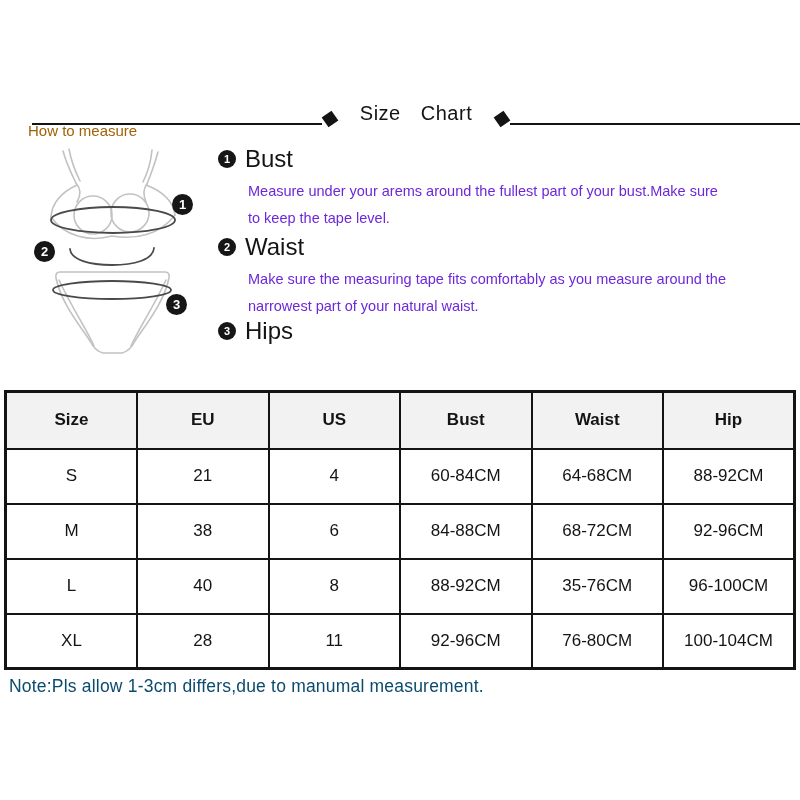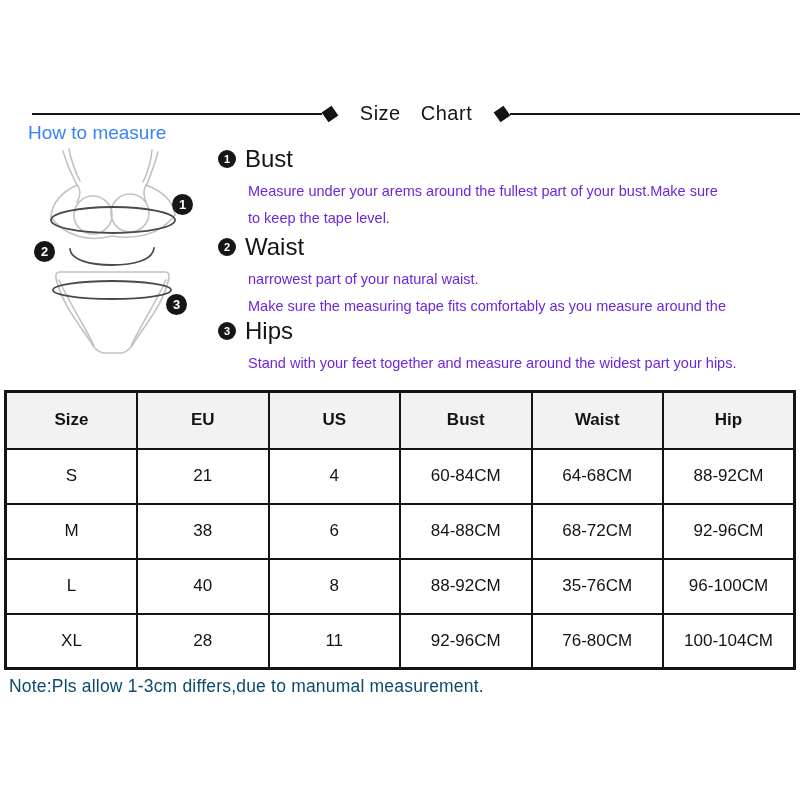--- a/index.html
+++ b/index.html
@@ -1,26 +1,26 @@
 <!DOCTYPE html>
 <html><head>
 <meta charset="utf-8">
 <style>
   html,body{margin:0;padding:0;background:#fff;}
   .canvas{
     position:relative;width:800px;height:800px;background:#ffffff;
     font-family:"Liberation Sans","DejaVu Sans",sans-serif;color:#141414;overflow:hidden;
   }
   
-  .divider{position:absolute;top:102px;left:0;right:0;display:flex;align-items:center;margin-left:32px;}
+  .divider{position:absolute;top:102px;left:0;right:0;display:flex;align-items:flex-end;margin-left:32px;}
   .d-line{height:2px;background:#141414;flex:1;}
   .diamond{width:12px;height:12px;background:#141414;transform:rotate(55deg);flex:none;margin:0 2px;}
   .d-label{margin:0 22px;font-size:20px;letter-spacing:0.5px;word-spacing:14px;color:#141414;white-space:nowrap;}
   
-  .how-title{position:absolute;left:28px;top:122px;font-size:19px;color:#3b82f6;}
+  .how-title{position:absolute;left:28px;top:122px;font-size:15px;color:#a16207;}
   .figure-wrap{position:absolute;left:30px;top:145px;width:170px;height:215px;}
   .fig-badge{
     position:absolute;width:21px;height:21px;border-radius:50%;background:#161616;color:#fff;
     display:flex;align-items:center;justify-content:center;font-size:13px;font-weight:bold;
   }
   
   .section{position:absolute;left:218px;width:575px;}
   .sec-head{display:flex;align-items:center;gap:9px;}
   .num-badge{
     width:18px;height:18px;border-radius:50%;background:#161616;color:#fff;flex:none;
@@ -104,32 +104,29 @@
       <div>to keep the tape level.</div>
     </div>
   </div>
 
   <div class="section" style="top:233px;">
     <div class="sec-head">
       <span class="num-badge">2</span>
       <span class="sec-title">Waist</span>
     </div>
     <div class="sec-desc">
+      <div>Make sure the measuring tape fits comfortably as you measure around the</div>
       <div>narrowest part of your natural waist.</div>
-      <div>Make sure the measuring tape fits comfortably as you measure around the</div>
     </div>
   </div>
 
   <div class="section" style="top:317px;">
     <div class="sec-head">
       <span class="num-badge">3</span>
       <span class="sec-title">Hips</span>
-    </div>
-    <div class="sec-desc">
-      <div>Stand with your feet together and measure around the widest part your hips.</div>
     </div>
   </div>
 
   <table class="size-table">
     <thead>
       <tr>
           <th>Size</th>
           <th>EU</th>
           <th>US</th>
           <th>Bust</th>

